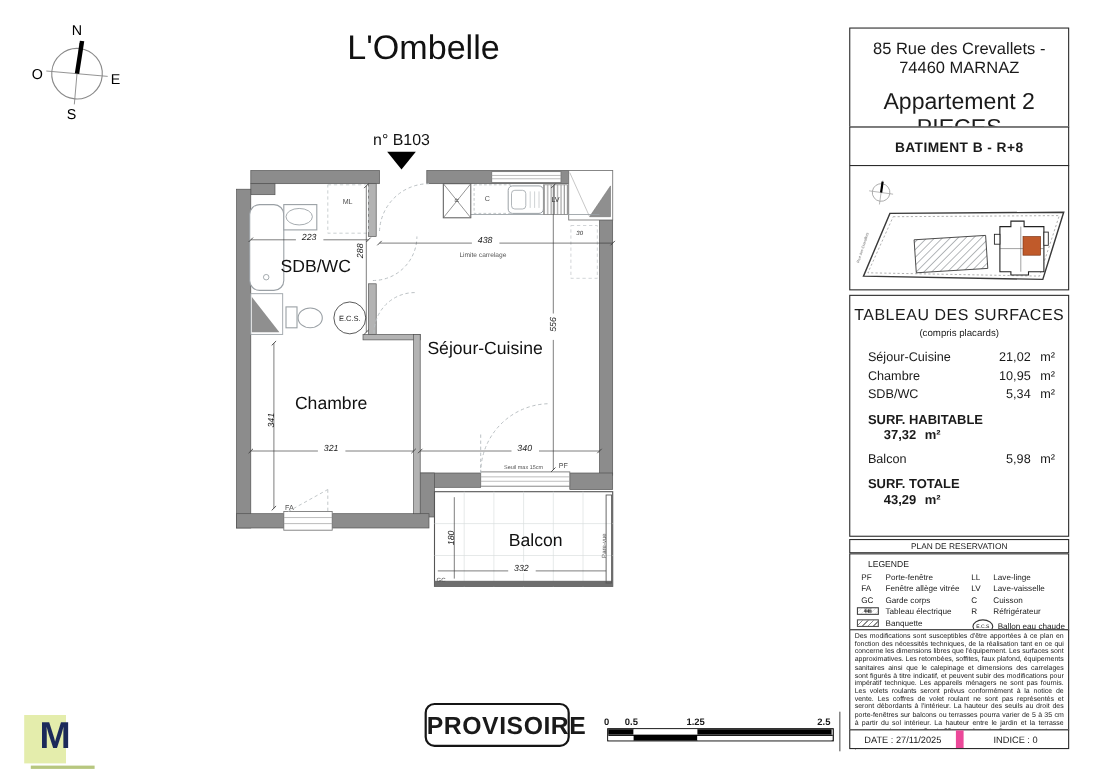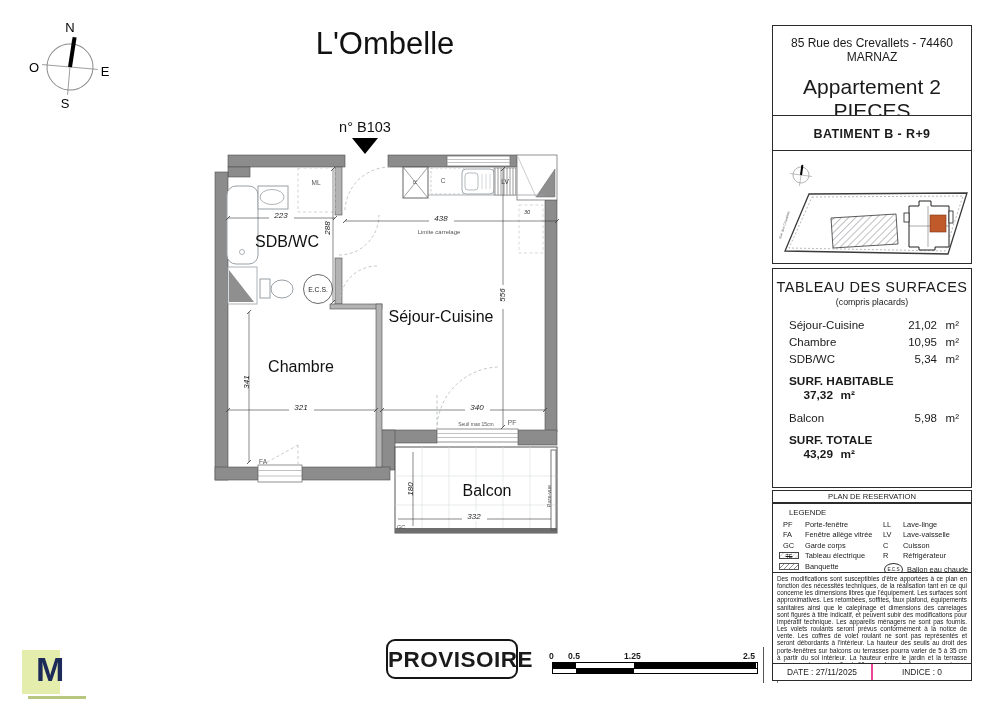--- a/index.html
+++ b/index.html
@@ -4,21 +4,21 @@
 <style>
   html,body{margin:0;padding:0;}
   body{width:1000px;height:706px;position:relative;background:#fff;overflow:hidden;
        font-family:"Liberation Sans", sans-serif;color:#1a1a1a;}
   .abs{position:absolute;}
   
   #page-title{left:250px;top:26px;width:270px;text-align:center;font-size:31px;color:#111;}
   
   .panel-box{position:absolute;left:772px;width:200px;border:1px solid #2b2b2b;background:#fff;box-sizing:border-box;}
   #box-address{top:25px;height:91px;text-align:center;}
-  #addr-line{margin-top:10px;font-size:12px;}
+  #addr-line{margin-top:10px;font-size:15px;}
   #apt-type{margin-top:11px;font-size:21px;}
   #lot{margin-top:4px;font-size:15.5px;}
   #box-batiment{top:115px;height:36px;text-align:center;}
   #batiment{margin-top:11px;font-size:12.5px;font-weight:bold;letter-spacing:.4px;}
   #box-site{top:150px;height:114px;}
   #box-surfaces{top:268px;height:220px;}
   #surf-title{text-align:center;font-size:14.5px;margin-top:10px;letter-spacing:.5px;}
   #surf-sub{text-align:center;font-size:8.8px;margin-top:2px;}
   .srow{display:flex;justify-content:space-between;padding:0 12px 0 16px;font-size:11.5px;margin-top:5px;}
   .srow .a{white-space:nowrap;}
@@ -42,21 +42,21 @@
   .sw-te{border:1px solid #444;font-size:5.5px;text-align:center;line-height:6px;text-decoration:line-through;
          background:repeating-linear-gradient(135deg,#fff 0 2px,#e2e2e2 2px 3px);}
   .sw-hatch{border:1px solid #555;background:repeating-linear-gradient(135deg,#fff 0 2.5px,#8a8a8a 2.5px 3.5px);}
   .sw-dots{border:1px solid #999;background:repeating-linear-gradient(135deg,#fff 0 1.2px,#c9c9c9 1.2px 2.2px);}
   .ecs-badge{width:17px;height:11px;border:0.8px solid #333;border-radius:50%;font-size:4.6px;text-align:center;
              line-height:11px;margin-left:3px;margin-right:4px;flex:none;}
   #box-disclaimer{top:572px;height:92px;}
   #disclaimer{margin:2px 4px;font-size:6.35px;line-height:1.13;text-align:justify;}
   #box-date{top:663px;height:18px;display:flex;}
   .date-cell{flex:1;text-align:center;font-size:8.4px;line-height:16px;box-sizing:border-box;}
-  .date-cell.l{border-right:2px solid #ec4899;}
+  .date-cell.l{border-right:7px solid #ec4899;}
   
   #logo{left:22px;top:648px;width:180px;height:52px;}
   #logo-sq{position:absolute;left:0;top:2px;width:38px;height:44px;background:#e4edac;}
   #logo-m{position:absolute;left:14px;top:2px;font-size:34px;font-weight:bold;color:#1c2a5a;}
   #logo-rest{position:absolute;left:42px;top:10px;font-size:26px;font-weight:600;color:#1c2a5a;letter-spacing:1.5px;}
   #logo-under{position:absolute;left:6px;top:48px;width:58px;height:2.5px;background:#b7c77f;}
   #stamp{left:386px;top:639px;width:132px;height:40px;border:2.5px solid #151515;border-radius:9px;
          line-height:38px;font-size:22.5px;font-weight:600;letter-spacing:.5px;box-sizing:border-box;}
   #scalebar{left:552px;top:651px;width:206px;height:24px;}
   .sc-label{position:absolute;top:0;font-size:8.6px;font-weight:bold;}
@@ -290,21 +290,21 @@
   <text class="tiny" x="350" y="406" text-anchor="middle" transform="rotate(-90 348 403)">Pare-vue</text>
 </svg>
 
 <div class="panel-box" id="box-address">
   <div id="addr-line">85 Rue des Crevallets - 74460 MARNAZ</div>
   <div id="apt-type">Appartement 2 PIECES</div>
   <div id="lot">Lot n° B103</div>
 </div>
 
 <div class="panel-box" id="box-batiment">
-  <div id="batiment">BATIMENT B -  R+9</div>
+  <div id="batiment">BATIMENT B -  R+8</div>
 </div>
 
 <div class="panel-box" id="box-site">
   <svg width="198" height="112">
     <defs>
       <pattern id="hatch" width="5" height="5" patternUnits="userSpaceOnUse" patternTransform="rotate(45)">
         <rect width="5" height="5" fill="#fff"></rect>
         <line x1="0" y1="0" x2="0" y2="5" stroke="#85898e" stroke-width="1.1"></line>
       </pattern>
     </defs>

